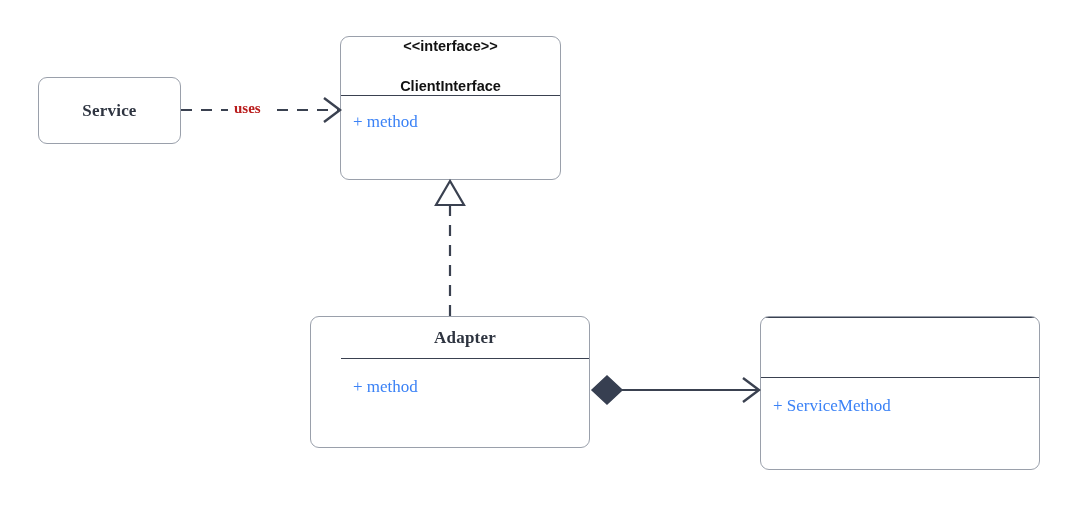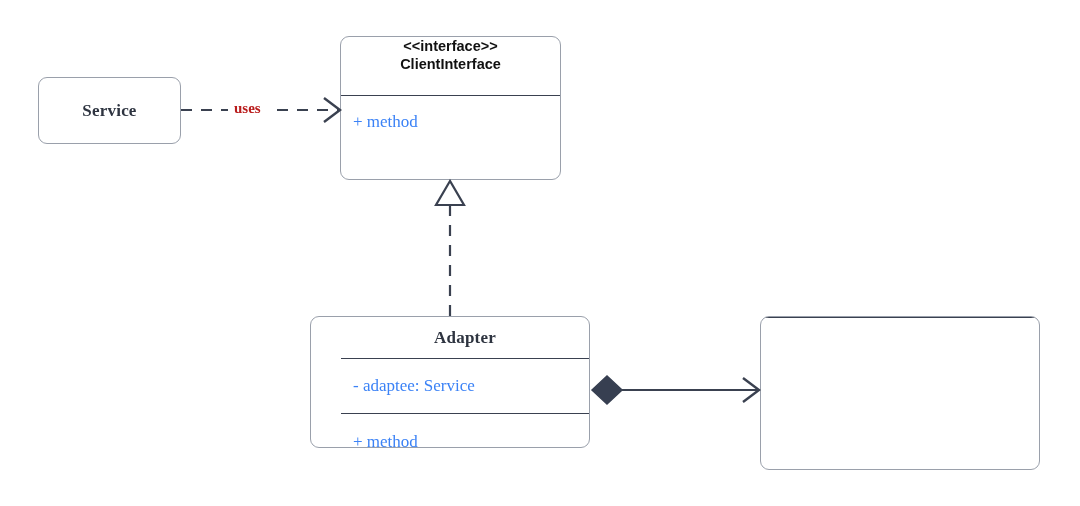--- a/index.html
+++ b/index.html
@@ -40,21 +40,21 @@
   }
   .title-text {
     font-family: "Liberation Serif", "DejaVu Serif", serif;
     font-weight: bold;
     font-size: 17px;
     color: #2e3440;
     letter-spacing: .2px;
   }
   .iface-title {
     flex-direction: column;
-    justify-content: flex-start;
+    justify-content: space-between;
     align-items: center;
     line-height: 1.25;
   }
   .iface-stereotype, .iface-name {
     font-family: "Liberation Sans", "DejaVu Sans", sans-serif;
     font-weight: bold;
     font-size: 14.5px;
     color: #111111;
     text-align: center;
   }
@@ -179,30 +179,30 @@
     </div>
     <div class="compartment member-cmp divider-top">
       <span class="member-text">+ method</span>
     </div>
   </div>
 
   <div class="uml-box" id="adapter-box">
     <div class="compartment title-cmp">
       <span class="title-text">Adapter</span>
     </div>
-    <div class="compartment attr-cmp divider-top">
-      <span class="member-text">- adaptee: Service</span>
-    </div>
     <div class="compartment op-cmp divider-top">
       <span class="member-text">+ method</span>
     </div>
   </div>
 
   <div class="uml-box" id="service-box">
     <div class="compartment attr-cmp divider-top"></div>
+    <div class="compartment op-cmp divider-top">
+      <span class="member-text">+ ServiceMethod</span>
+    </div>
   </div>
 
   <svg id="connectors" viewBox="0 0 1080 506" width="1080" height="506">
 
     
     <g>
       <line class="edge-line dashed" x1="181" y1="110" x2="228" y2="110"></line>
       <line class="edge-line dashed" x1="277" y1="110" x2="339" y2="110"></line>
       <polyline class="arrow-open" points="324,98 340,110 324,122"></polyline>
     </g>

